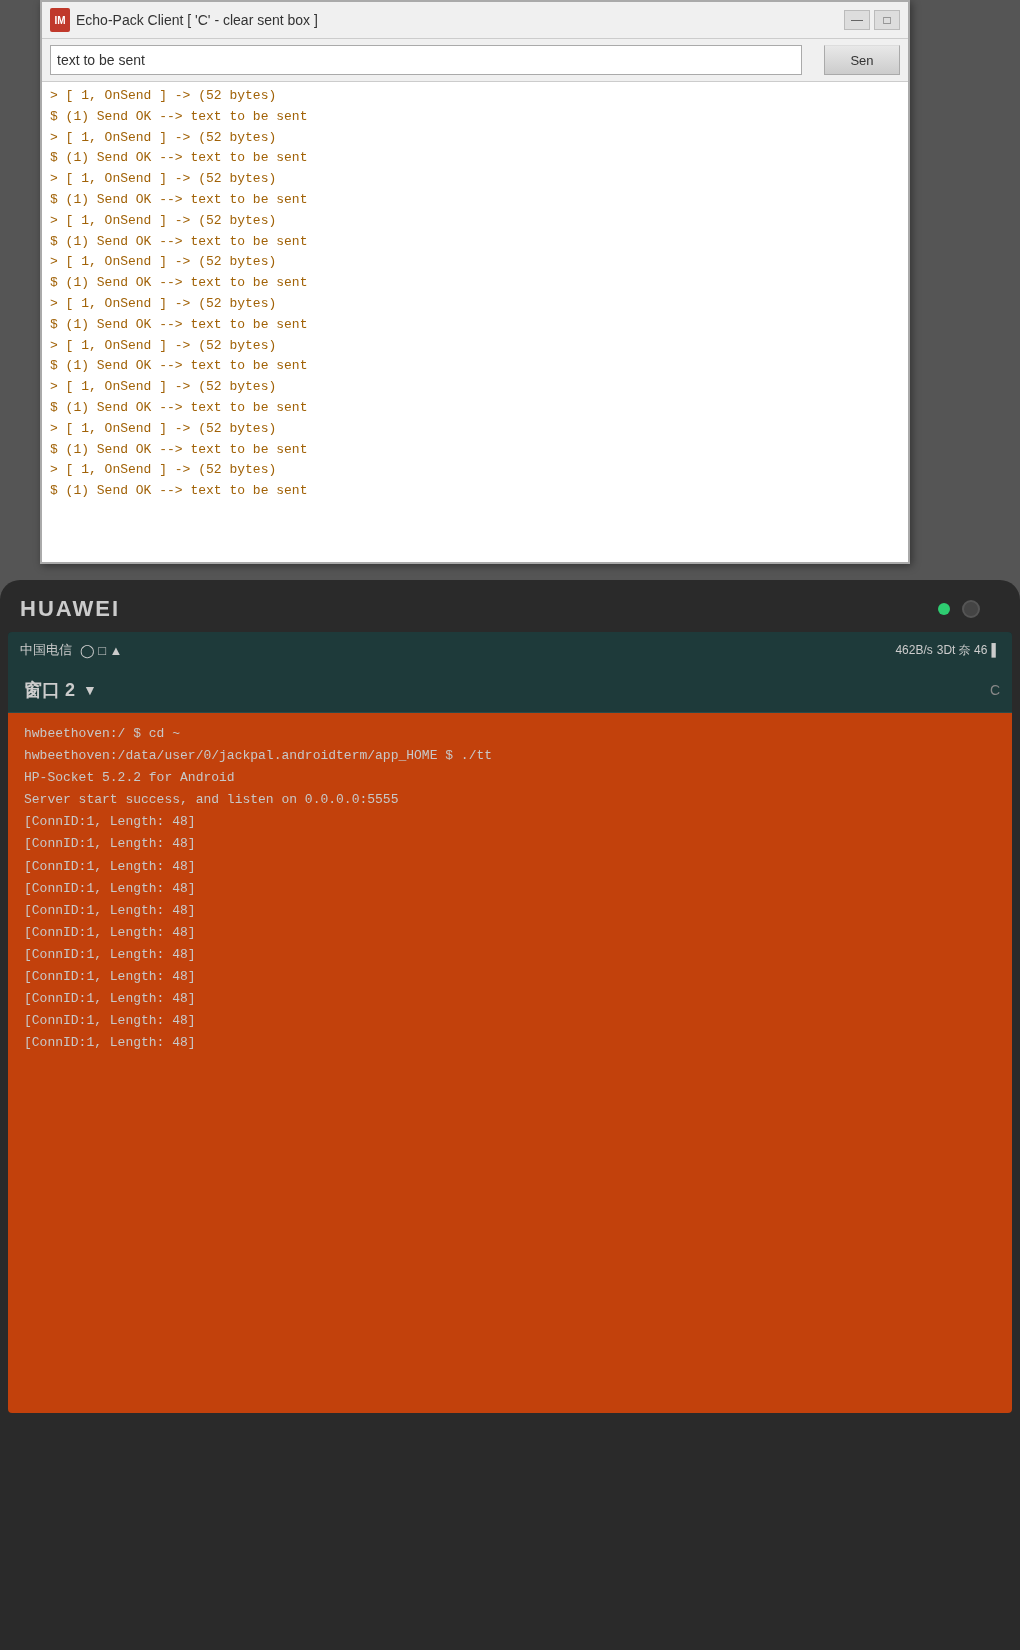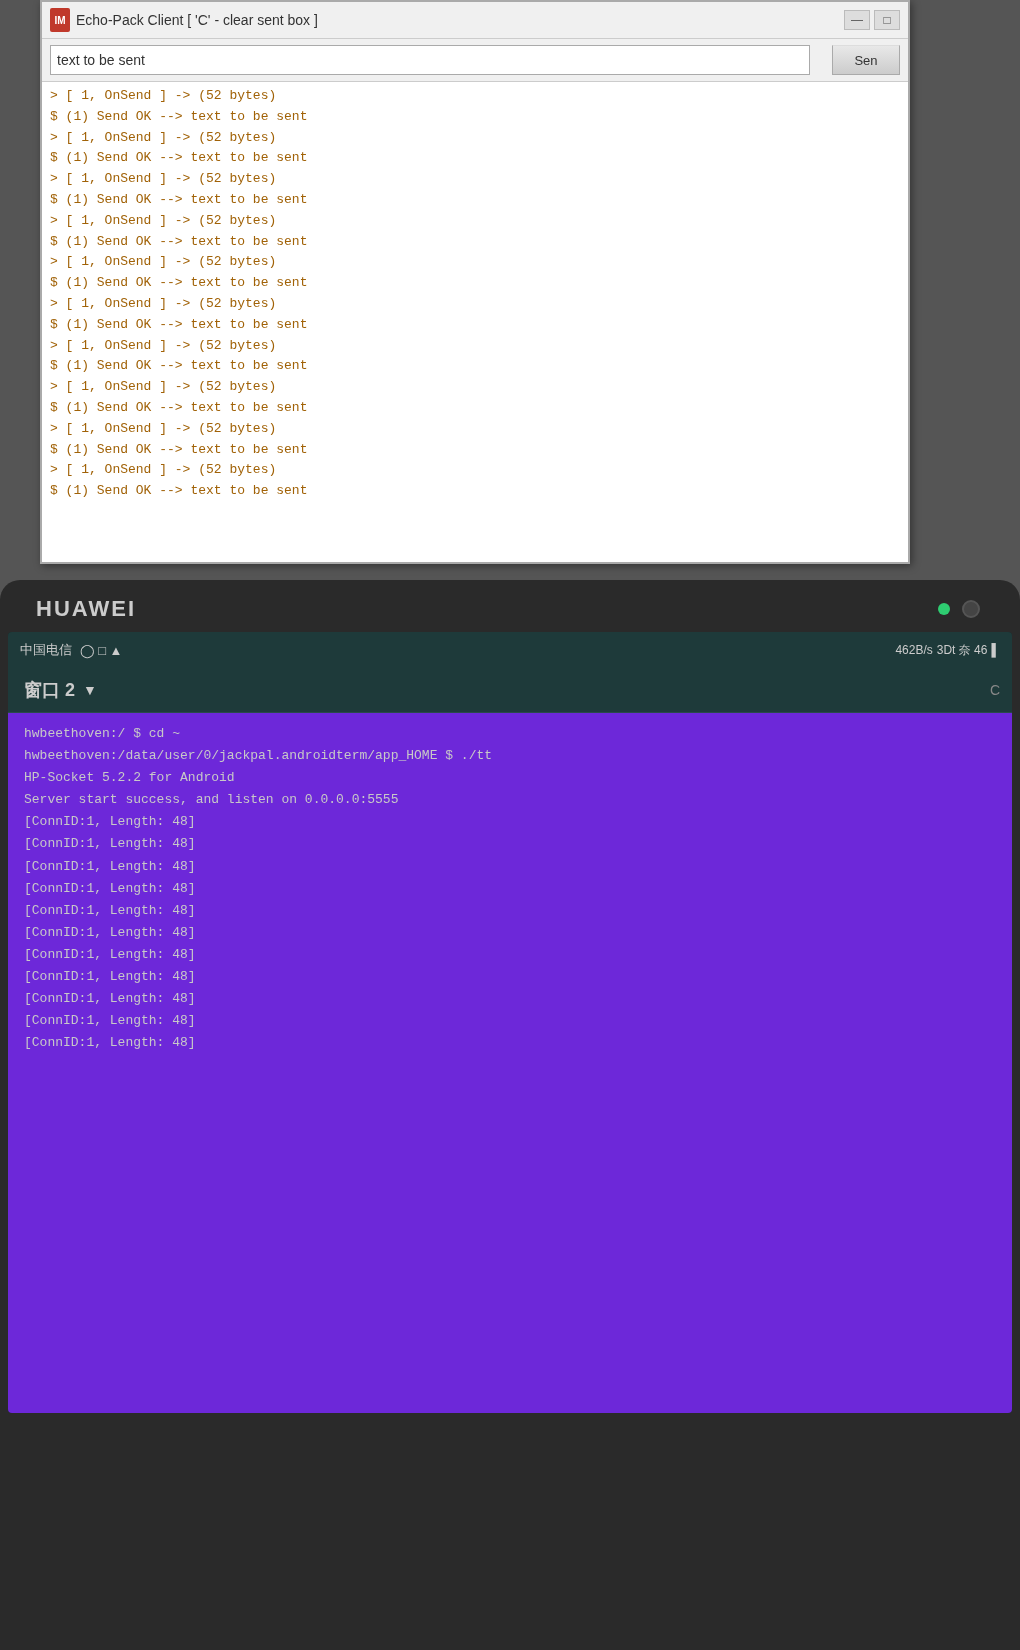--- a/index.html
+++ b/index.html
@@ -86,21 +86,21 @@
       flex: 1;
       border: 1px solid #aaa;
       background: white;
       padding: 4px 6px;
       font-size: 14px;
       color: #333;
       font-family: Arial, sans-serif;
     }
 
     .win-send-btn {
-      width: 68px;
+      width: 76px;
       height: 30px;
       background: linear-gradient(to bottom, #e8e8e8, #ccc);
       border: 1px solid #aaa;
       border-top: 1px solid #ddd;
       cursor: pointer;
       font-size: 13px;
       color: #333;
       font-family: Arial, sans-serif;
       margin-left: 16px;
     }
@@ -125,21 +125,21 @@
       position: absolute;
       top: 580px;
       left: 0;
       width: 1020px;
       height: 1070px;
       background: #2a2a2a;
       border-radius: 20px 20px 0 0;
     }
 
     .tablet-top-bar {
-      padding: 16px 40px 10px 36px;
+      padding: 16px 40px 10px 20px;
       display: flex;
       align-items: center;
       justify-content: space-between;
     }
 
     .huawei-brand {
       font-size: 22px;
       font-weight: bold;
       color: #ccc;
       letter-spacing: 2px;
@@ -222,21 +222,21 @@
 
     .corner-c {
       position: absolute;
       right: 12px;
       color: #888;
       font-size: 14px;
     }
 
     
     .terminal-content {
-      background: #6d28d9;
+      background: #c2410c;
       padding: 10px 16px;
       font-family: 'Courier New', monospace;
       font-size: 13px;
       color: #c8c8c8;
       line-height: 1.7;
       min-height: 700px;
     }
 
     .term-line {
       white-space: pre;

